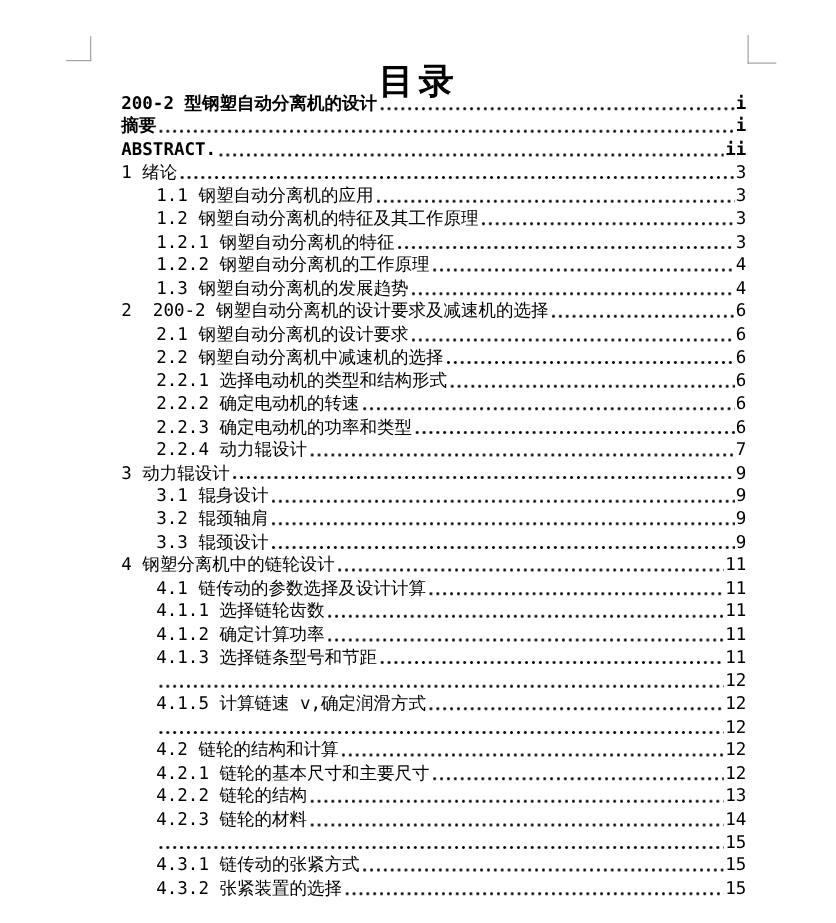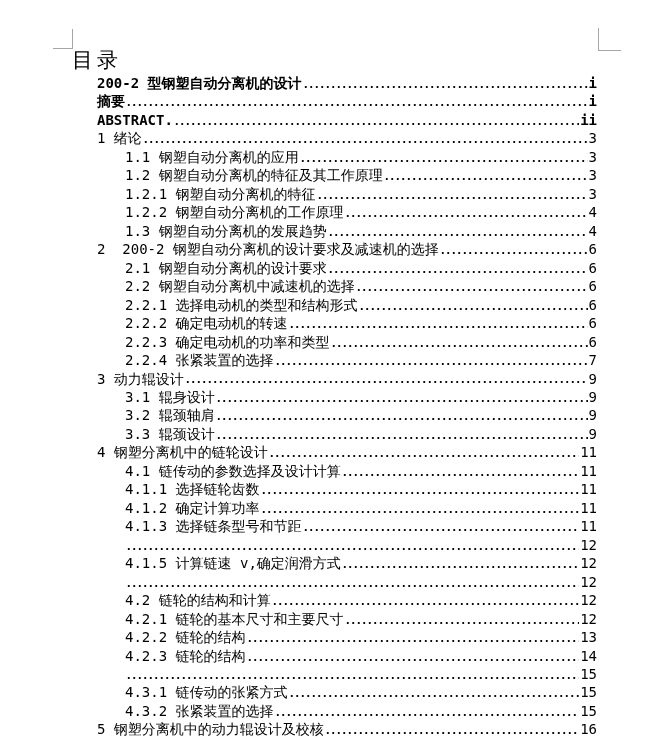--- a/index.html
+++ b/index.html
@@ -29,22 +29,23 @@
     left: 598px; top: 28px; width: 22px; height: 22px;
     border-left: 1px solid #a6a6a6;
     border-bottom: 1px solid #a6a6a6;
   }
   .toc-title {
     position: absolute;
     top: 46px;
     left: 72px;
     width: 526px;
     margin: 0;
-    font-size: 21px;
-    font-weight: normal;
+    text-align: center;
+    font-size: 28px;
+    font-weight: bold;
     letter-spacing: 4px;
     font-family: "DejaVu Sans", "Liberation Sans", sans-serif;
   }
   .toc {
     position: absolute;
     left: 97px;
     top: 74px;
     width: 500px;
   }
   .row {
@@ -147,21 +148,21 @@
         <span class="t">2.2.2 确定电动机的转速</span>
         <span class="leader"></span>
         <span class="pg">6</span>
       </div>
       <div class="row lvl2">
         <span class="t">2.2.3 确定电动机的功率和类型</span>
         <span class="leader"></span>
         <span class="pg">6</span>
       </div>
       <div class="row lvl2">
-        <span class="t">2.2.4 张紧装置的选择</span>
+        <span class="t">2.2.4 动力辊设计</span>
         <span class="leader"></span>
         <span class="pg">7</span>
       </div>
       <div class="row lvl1">
         <span class="t">3 动力辊设计</span>
         <span class="leader"></span>
         <span class="pg">9</span>
       </div>
       <div class="row lvl2">
         <span class="t">3.1 辊身设计</span>
@@ -225,37 +226,32 @@
         <span class="t">4.2.1 链轮的基本尺寸和主要尺寸</span>
         <span class="leader"></span>
         <span class="pg">12</span>
       </div>
       <div class="row lvl2">
         <span class="t">4.2.2 链轮的结构</span>
         <span class="leader"></span>
         <span class="pg">13</span>
       </div>
       <div class="row lvl2">
-        <span class="t">4.2.3 链轮的结构</span>
+        <span class="t">4.2.3 链轮的材料</span>
         <span class="leader"></span>
         <span class="pg">14</span>
       </div>
       <div class="row lvl2">
         <span class="leader"></span>
         <span class="pg">15</span>
       </div>
       <div class="row lvl2">
         <span class="t">4.3.1 链传动的张紧方式</span>
         <span class="leader"></span>
         <span class="pg">15</span>
       </div>
       <div class="row lvl2">
         <span class="t">4.3.2 张紧装置的选择</span>
         <span class="leader"></span>
         <span class="pg">15</span>
-      </div>
-      <div class="row lvl1">
-        <span class="t">5 钢塑分离机中的动力辊设计及校核</span>
-        <span class="leader"></span>
-        <span class="pg">16</span>
       </div>
     </div>
 </div>
 
 </body></html>

